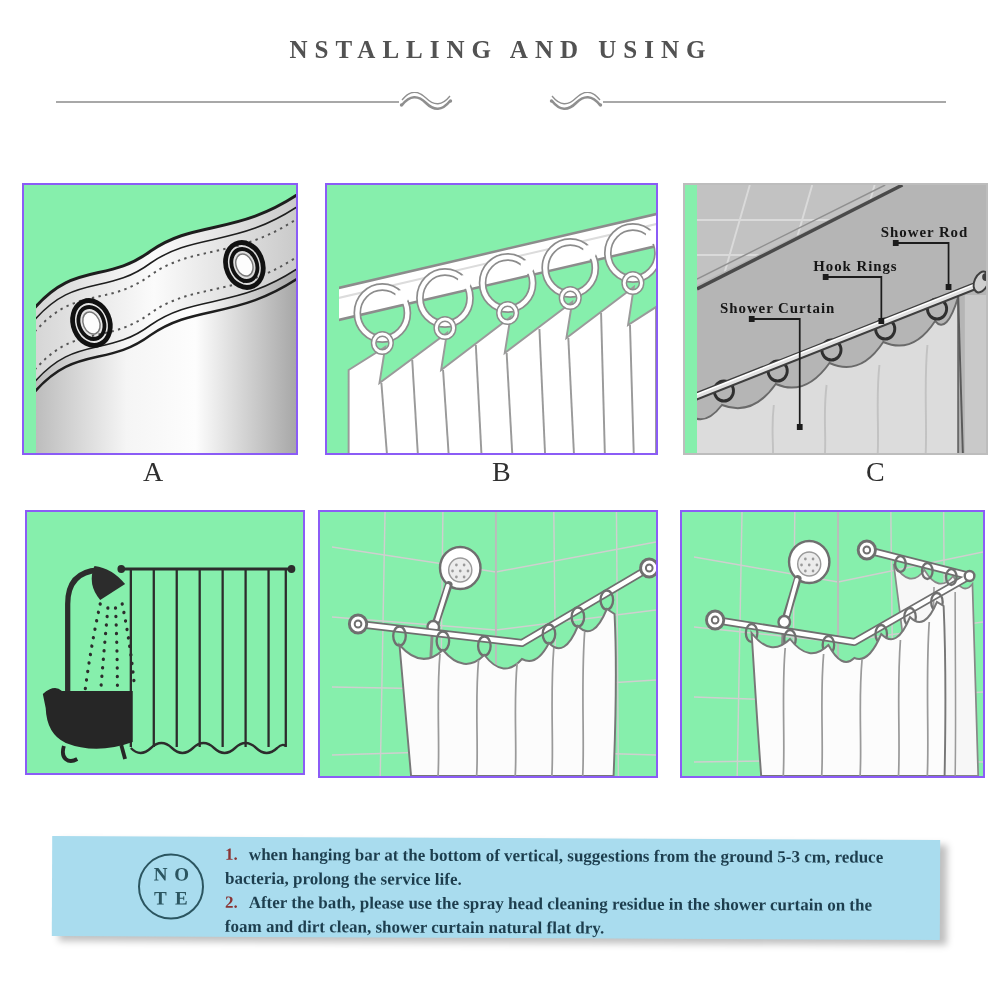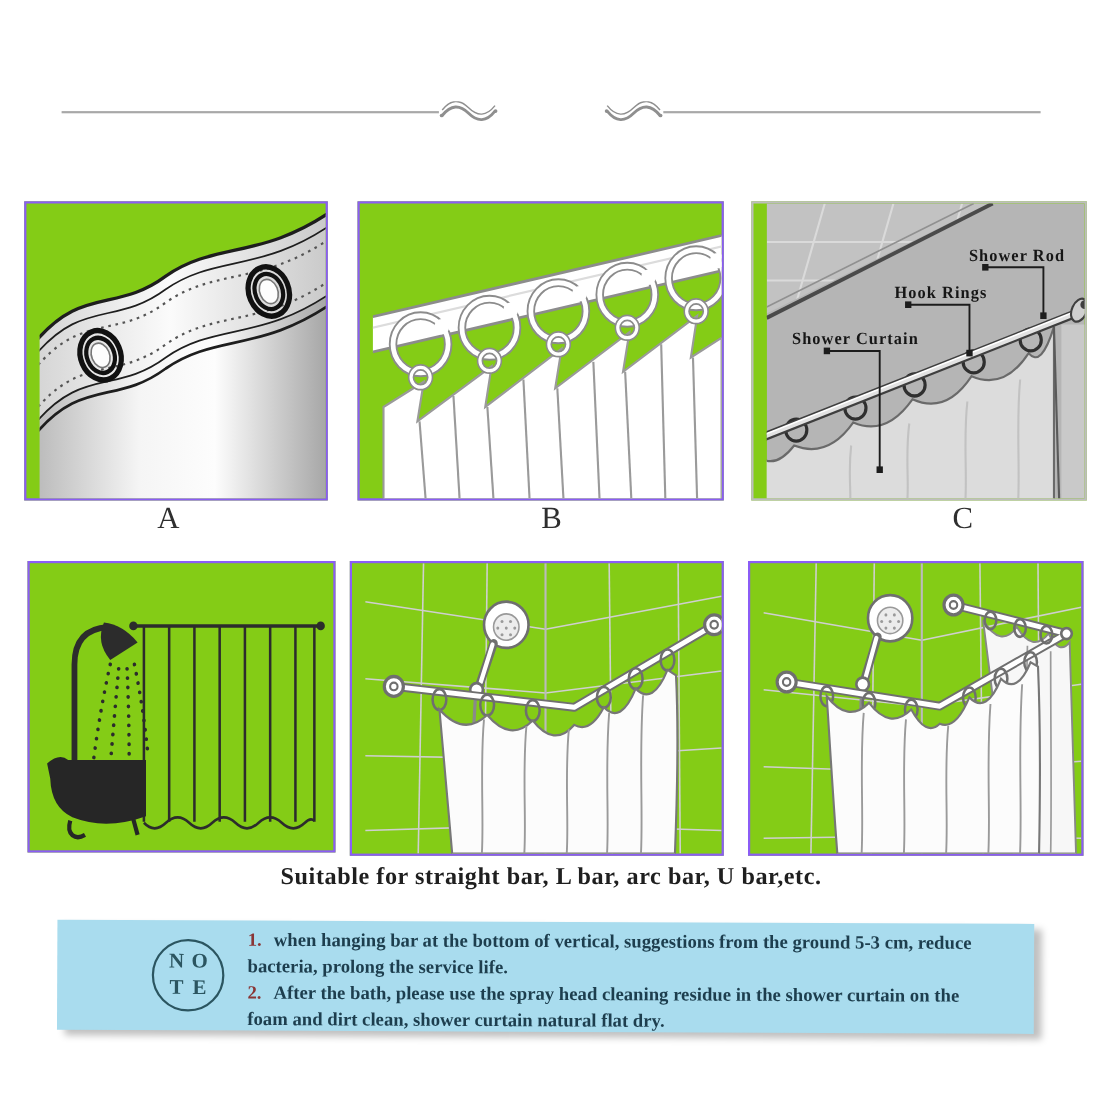--- a/index.html
+++ b/index.html
@@ -4,21 +4,21 @@
 <style>
   html,body{margin:0;padding:0;width:1002px;height:1002px;background:#ffffff;overflow:hidden;
     font-family:"Liberation Serif",serif;}
   .canvas{position:absolute;inset:0;width:1002px;height:1002px;}
   .title{position:absolute;top:36px;left:0;width:100%;text-align:center;
     font-size:25px;font-weight:700;letter-spacing:7px;color:#525252;}
   .divider{position:absolute;top:92px;left:56px;width:890px;display:flex;align-items:center;}
   .divider .line{flex:1;height:2px;background:#a8a8a8;}
   .divider .spacer{width:96px;}
   .orn{width:54px;height:20px;flex:0 0 auto;}
-  .panel{position:absolute;background:#84cc16;border:2px solid #8b5cf6;box-sizing:border-box;padding-left:12px;}
+  .panel{position:absolute;background:#86efac;border:2px solid #8b5cf6;box-sizing:border-box;padding-left:12px;}
   #panelA{left:22px;top:183px;width:276px;height:272px;}
   #panelB{left:325px;top:183px;width:333px;height:272px;}
   #panelC{left:683px;top:183px;width:305px;height:272px;border-color:#bdbdbd;}
   #panelBL{left:25px;top:510px;width:280px;height:265px;}
   #panelBM{left:318px;top:510px;width:340px;height:268px;}
   #panelBR{left:680px;top:510px;width:305px;height:268px;}
   .cap{position:absolute;top:456px;font-size:28px;color:#2f2f2f;}
   #capA{left:143px;} #capB{left:492px;} #capC{left:866px;}
   .suitable{position:absolute;top:784px;left:0;width:100%;text-align:center;
     font-size:22px;font-weight:700;letter-spacing:.5px;color:#1f1f1f;}
@@ -32,20 +32,21 @@
     color:#1d3e4e;line-height:24px;}
   .note-text p{margin:0;}
   .note-num{color:#8a3535;margin-right:11px;}
   svg{display:block;}
 </style>
 </head>
 <body>
 
 <div class="canvas">
 
+  <div class="title">NSTALLING AND USING</div>
 
   <div class="divider">
     <div class="line"></div>
     <svg class="orn" viewBox="0 0 54 20">
       <path d="M3,13 C11,3 19,3 27,11 C35,19 43,19 51,9" fill="none" stroke="#8f8f8f" stroke-width="2.6"></path>
       <path d="M3,8 C11,-2 19,-2 27,6 C35,14 43,14 51,4" fill="none" stroke="#8f8f8f" stroke-width="1.3"></path>
       <circle cx="2.5" cy="13" r="1.7" fill="#8f8f8f"></circle>
         <circle cx="51.5" cy="9" r="1.7" fill="#8f8f8f"></circle>
     </svg>
     <div class="spacer"></div>
@@ -364,21 +365,20 @@
       <g fill="none" stroke="#9a9a9a" stroke-width="1.8">
         <path d="M95,136 C91,180 95,225 93,264"></path>
           <path d="M135,142 C131,185 135,228 133,264"></path>
         <path d="M175,148 C171,190 175,230 173,264"></path>
           <path d="M215,128 C211,180 215,225 213,264"></path>
         <path d="M245,110 C241,170 245,220 243,264"></path>
       </g>
     </svg>
   </div>
 
-  <div class="suitable">Suitable for straight bar, L bar, arc bar, U bar,etc.</div>
 
   <div class="note-strip">
     <div class="note-badge">
       <span>N</span>
       <span>O</span>
       <span>T</span>
       <span>E</span>
     </div>
     <div class="note-text">
       <p><span class="note-num">1.</span><span>when hanging bar at the bottom of vertical, suggestions from the ground 5-3 cm, reduce bacteria, prolong the service life.</span></p>

